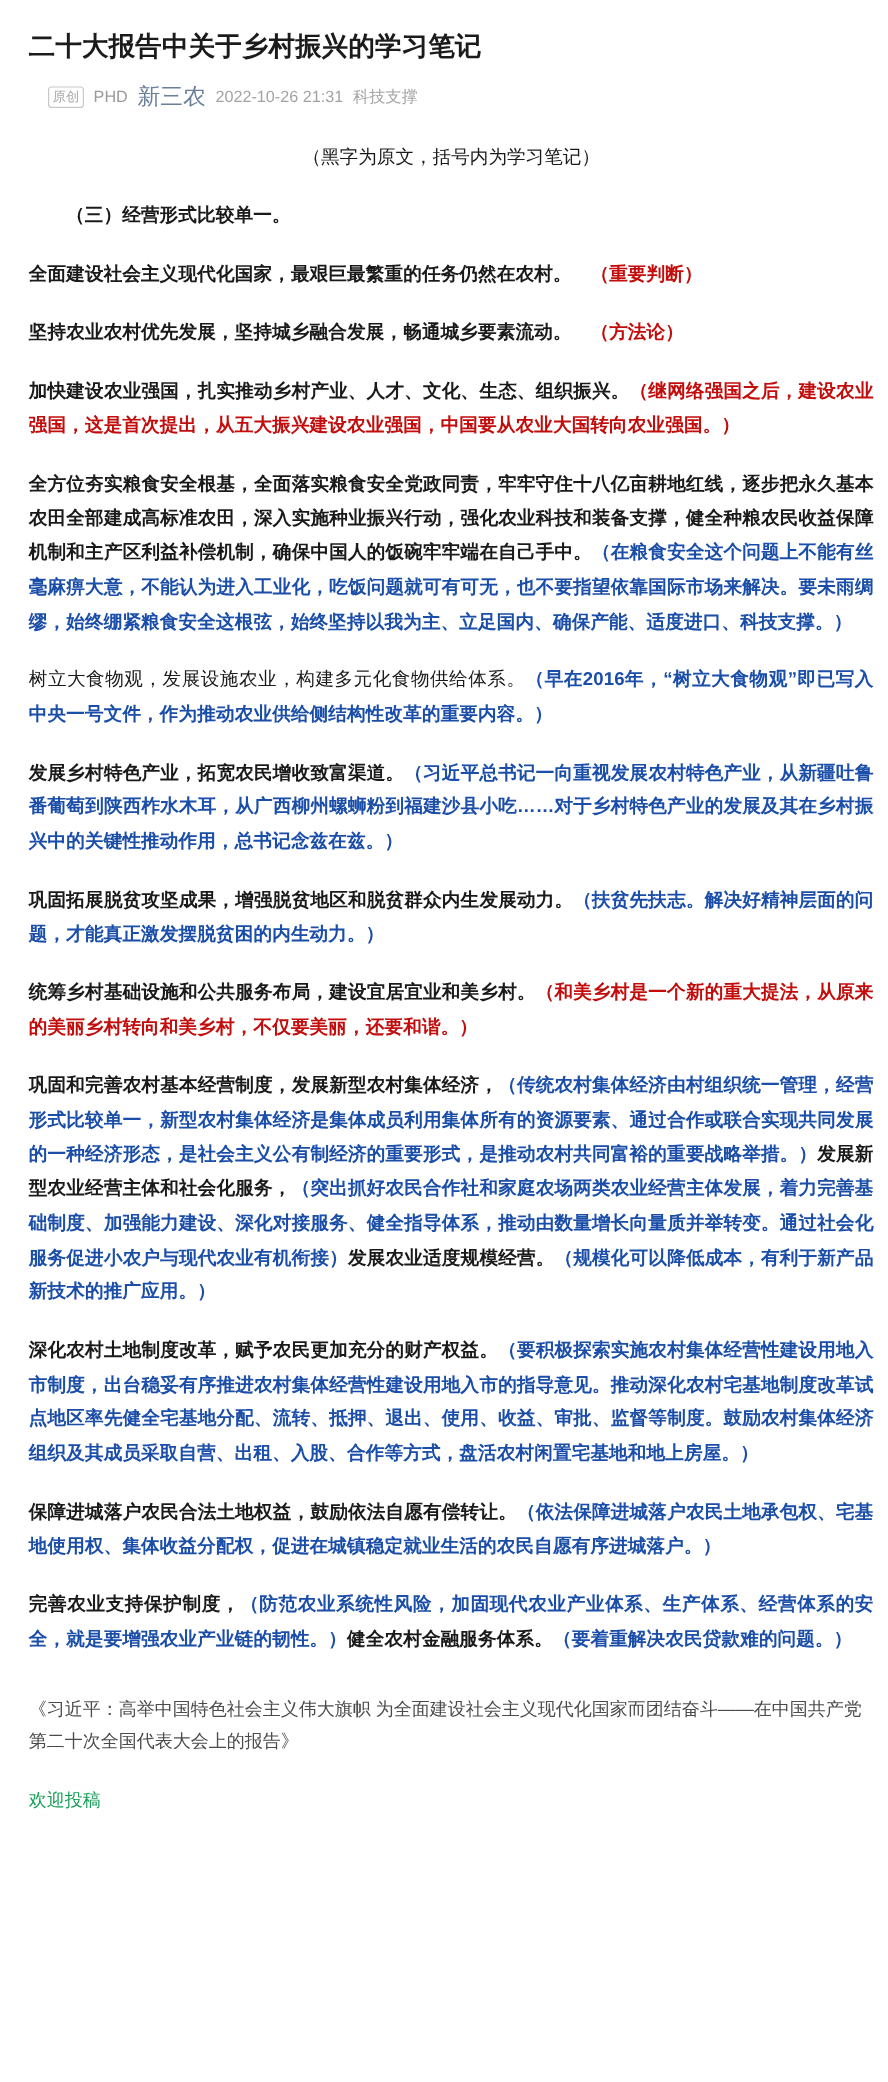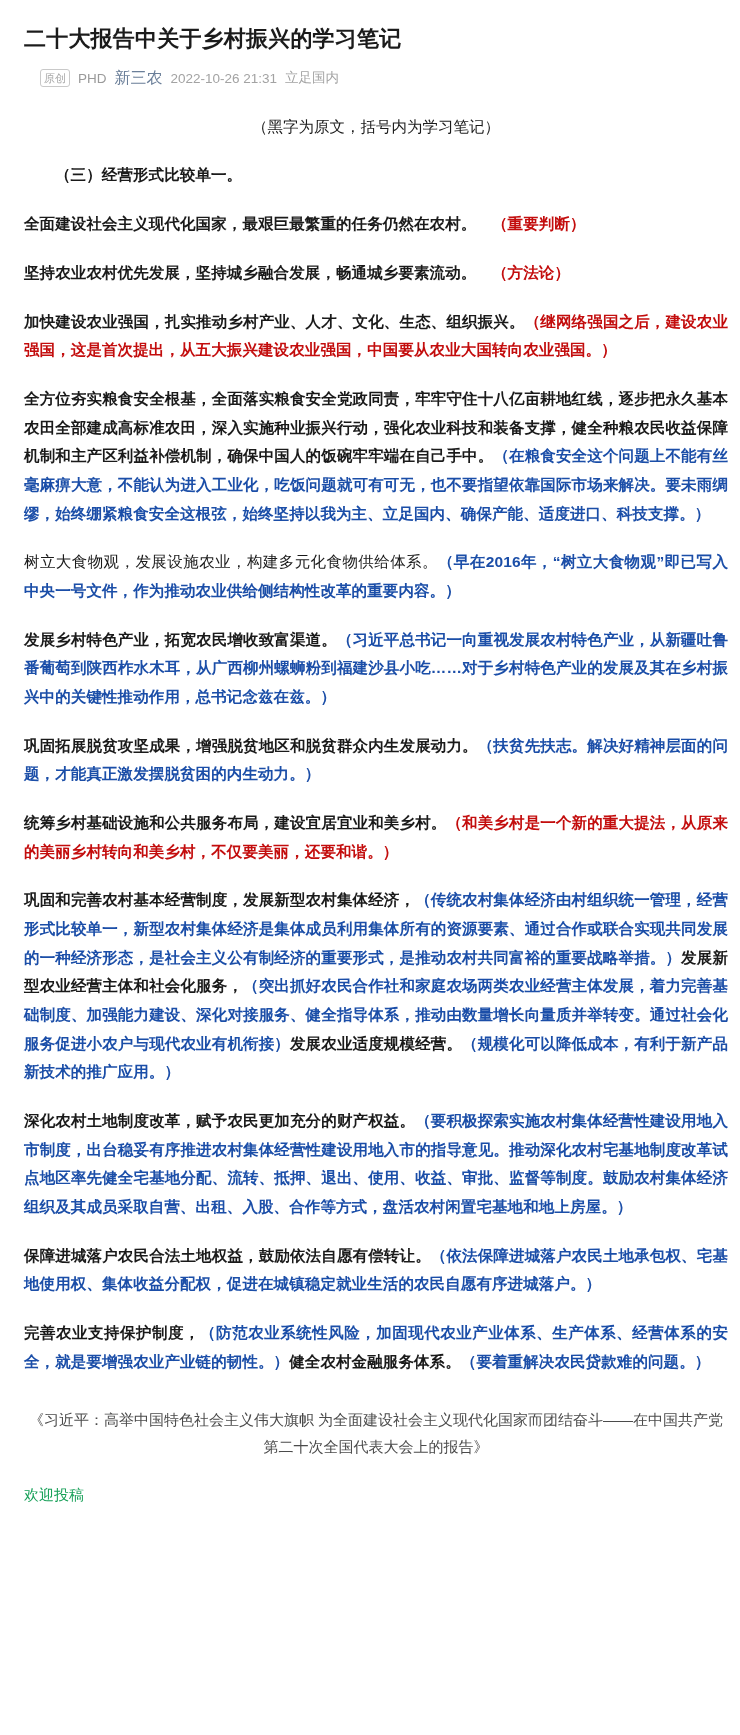--- a/index.html
+++ b/index.html
@@ -45,21 +45,21 @@
     line-height: 1;
     padding: 3px 3px 2px 3px;
     letter-spacing: 0;
   }
   .meta-author-en {
     color: #9a9a9a;
     font-size: 13.5px;
   }
   .meta-account {
     color: #6b7f99;
-    font-size: 16px;
+    font-size: 19px;
   }
   .meta-date,
   .meta-location {
     color: #a3a3a3;
     font-size: 13.5px;
   }
   .subtitle {
     text-align: center;
     font-size: 15.5px;
     color: #1a1a1a;
@@ -86,42 +86,41 @@
     font-weight: 700;
   }
   .bold {
     font-weight: 700;
   }
   .source-block {
     font-size: 15px;
     line-height: 1.8;
     color: #4b4b4b;
     margin: 30px 0 26px 0;
-    text-align: center;
   }
   .footer-cta {
     text-align: left;
     color: #18a058;
     font-size: 15px;
     margin: 18px 0 22px 0;
   }
 </style>
 </head>
 <body>
 
 <div class="page">
 
   <h1 class="article-title">二十大报告中关于乡村振兴的学习笔记</h1>
 
   <div class="meta-row">
     <span class="badge-original">原创</span>
     <span class="meta-author-en">PHD</span>
     <span class="meta-account">新三农</span>
     <span class="meta-date">2022-10-26 21:31</span>
-    <span class="meta-location">立足国内</span>
+    <span class="meta-location">科技支撑</span>
   </div>
 
   <div class="subtitle">（黑字为原文，括号内为学习笔记）</div>
 
   <div id="article-body">
       <div class="para indent"><span class="bold">（三）经营形式比较单一。</span></div>
       <div class="para"><span class="bold">全面建设社会主义现代化国家，最艰巨最繁重的任务仍然在农村。</span><span class="note-red">　（重要判断）</span></div>
       <div class="para"><span class="bold">坚持农业农村优先发展，坚持城乡融合发展，畅通城乡要素流动。</span><span class="note-red">　（方法论）</span></div>
       <div class="para"><span class="bold">加快建设农业强国，扎实推动乡村产业、人才、文化、生态、组织振兴。</span><span class="note-red">（继网络强国之后，建设农业强国，这是首次提出，从五大振兴建设农业强国，中国要从农业大国转向农业强国。）</span></div>
       <div class="para"><span class="bold">全方位夯实粮食安全根基，全面落实粮食安全党政同责，牢牢守住十八亿亩耕地红线，逐步把永久基本农田全部建成高标准农田，深入实施种业振兴行动，强化农业科技和装备支撑，健全种粮农民收益保障机制和主产区利益补偿机制，确保中国人的饭碗牢牢端在自己手中。</span><span class="note-blue">（在粮食安全这个问题上不能有丝毫麻痹大意，不能认为进入工业化，吃饭问题就可有可无，也不要指望依靠国际市场来解决。要未雨绸缪，始终绷紧粮食安全这根弦，始终坚持以我为主、立足国内、确保产能、适度进口、科技支撑。）</span></div>

